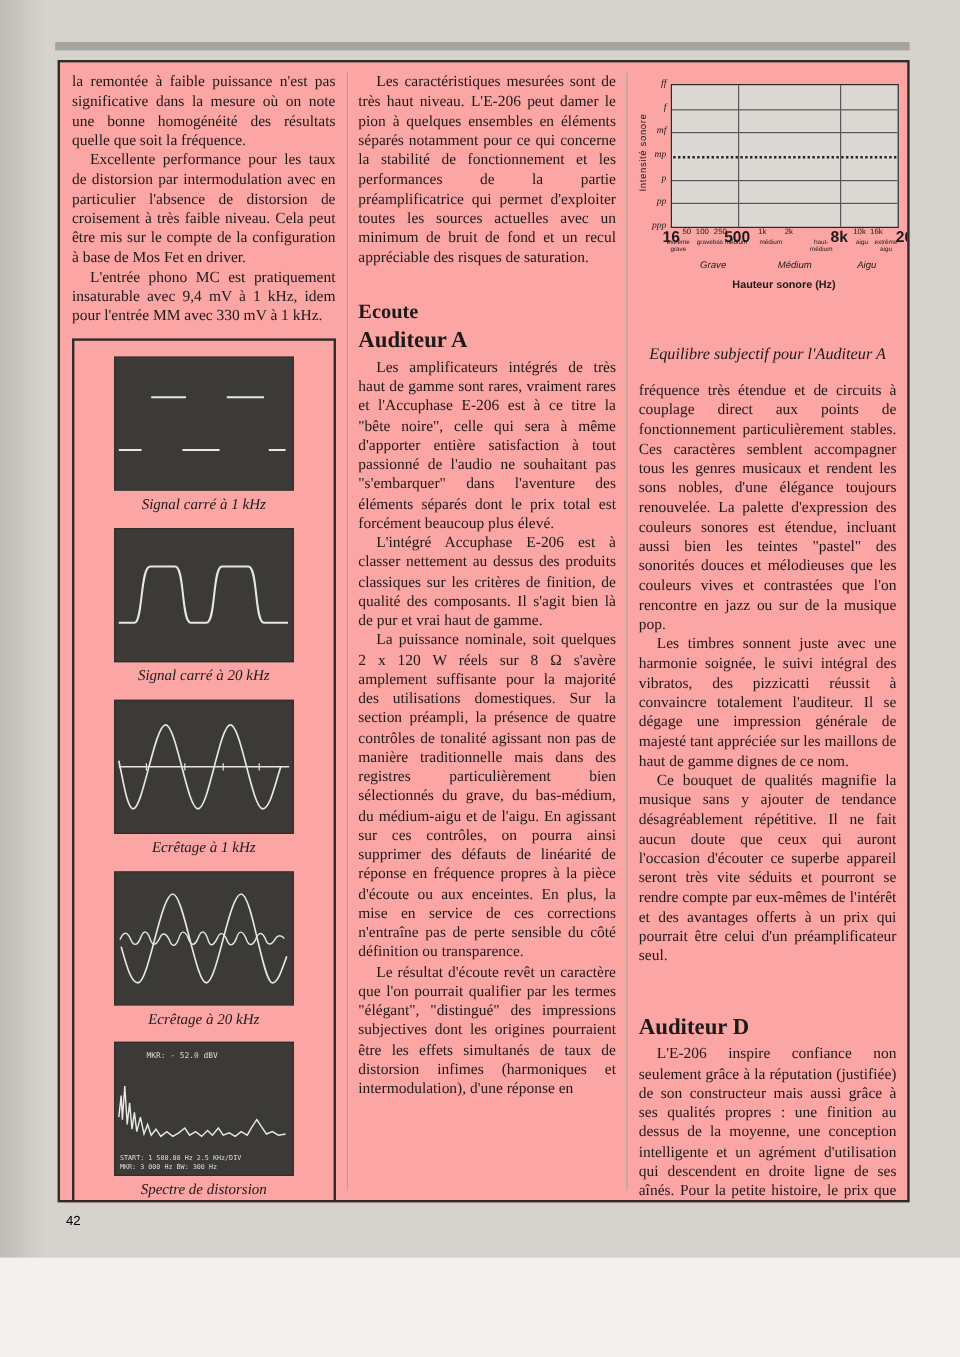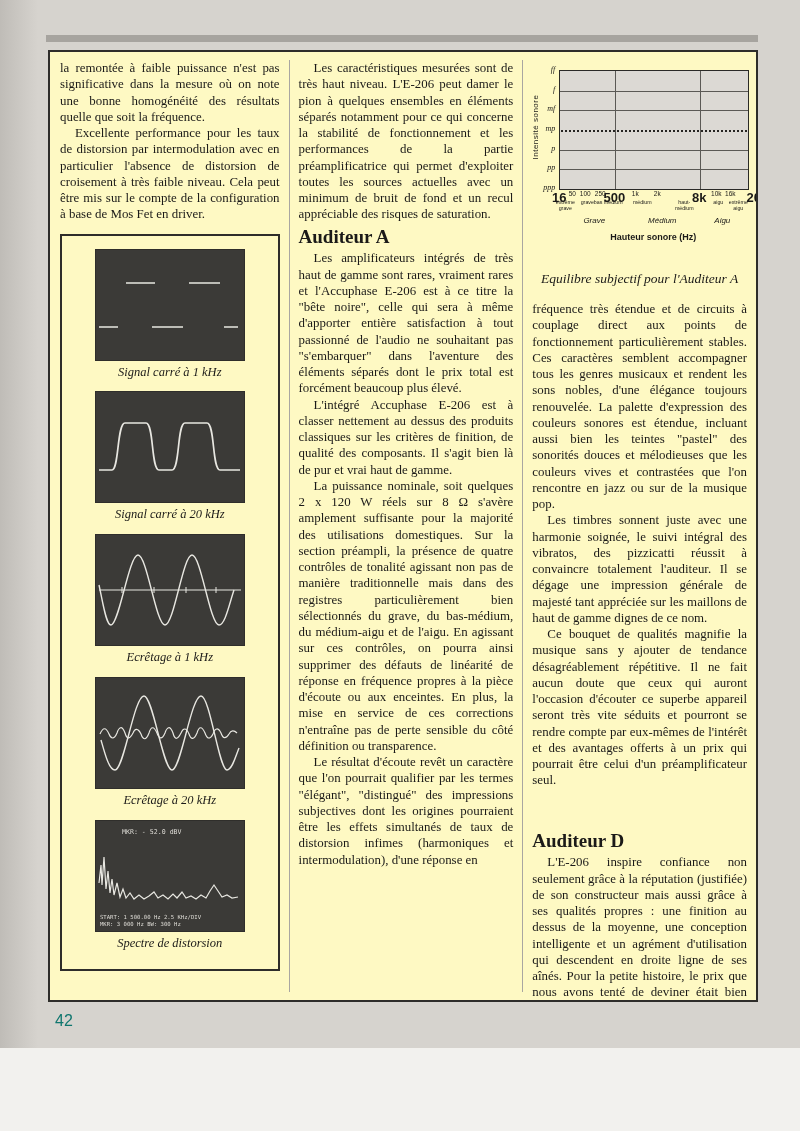--- a/index.html
+++ b/index.html
@@ -7,21 +7,21 @@
     width:800px;height:1131px;position:relative;overflow:hidden;
     background:linear-gradient(90deg,#c8c5c0 0,#d6d3ce 40px,#d6d3ce 760px,#cuc 100%);
     background-color:#d6d3ce;
     font-family:"Liberation Serif",serif;color:#1b1a18;
   }
   .scan-bottom{position:absolute;left:0;top:1048px;width:800px;height:83px;background:#f2f1ee;}
   .left-shade{position:absolute;left:0;top:0;width:38px;height:1048px;background:linear-gradient(90deg,#bfbcb7,#d6d3ce);}
   .top-band{position:absolute;left:46px;top:35px;width:712px;height:7px;background:#a7a49f;}
   .content{
     position:absolute;left:48px;top:50px;width:710px;height:952px;
-    border:2px solid #2e2d2a;background:#fef9c3;box-sizing:border-box;
+    border:2px solid #2e2d2a;background:#fca5a5;box-sizing:border-box;
     padding:8px 9px 8px 10px;display:flex;overflow:hidden;
   }
   .col{width:226px;font-size:12.9px;line-height:1.26;text-align:justify;}
   .col + .col{border-left:1px solid #aoa;border-left:1px solid #a9a6a1;padding-left:9px;margin-left:9px;width:221px;}
   p{margin:0;text-indent:15px;}
   p.noindent{text-indent:0;}
 
   
   .scope-frame{
     border:2px solid #2e2d2a;margin-top:11px;padding:14px 0 6px 0;
@@ -37,39 +37,40 @@
   .hgrid{position:absolute;left:0;right:0;border-top:1px solid #5b5955;}
   .vgrid{position:absolute;top:0;bottom:0;border-left:1px solid #5b5955;}
   .dataline{position:absolute;left:1px;right:1px;top:50%;border-top:2px dotted #262522;}
   .ylab{position:absolute;width:22px;text-align:right;font-style:italic;font-size:8px;line-height:8px;left:1px;}
   .yaxis-title{position:absolute;left:-28px;top:58px;transform:rotate(-90deg);font-size:8px;letter-spacing:.5px;font-family:"Liberation Sans",sans-serif;}
   .xtick{position:absolute;top:126px;transform:translateX(-50%);font-size:6.5px;font-family:"Liberation Sans",sans-serif;}
   .xtick.major{font-size:13px;font-weight:bold;}
   .band{position:absolute;top:136px;transform:translateX(-50%);font-size:5.3px;text-align:center;line-height:5.5px;width:30px;font-family:"Liberation Sans",sans-serif;}
   .group{position:absolute;top:152px;transform:translateX(-50%);font-size:8px;font-style:italic;font-family:"Liberation Sans",sans-serif;}
   .xaxis-title{position:absolute;top:168px;left:27px;width:188px;text-align:center;font-size:9px;font-weight:bold;font-family:"Liberation Sans",sans-serif;}
-  .fig-caption{font-style:italic;font-size:13.5px;text-align:center;margin:10px 0 14px 0;text-indent:0;}
+  .fig-caption{font-style:italic;font-size:13.5px;text-align:center;margin:26px 0 14px 0;text-indent:0;}
 
   h2.ecoute{font-size:17px;margin:26px 0 2px 0;font-weight:bold;text-indent:0;}
   h3.sub{font-size:19px;margin:2px 0 2px 0;font-weight:bold;text-indent:0;}
   h3.sub-d{margin-top:40px;}
-  .page-num{position:absolute;left:55px;top:1012px;font-size:16px;font-family:"Liberation Sans",sans-serif;color:#0f766e;}
+  .page-num{position:absolute;left:55px;top:1012px;font-size:11px;font-family:"Liberation Sans",sans-serif;color:#000000;}
 </style>
 </head>
 <body>
 
 <div class="left-shade"></div>
 <div class="scan-bottom"></div>
 <div class="top-band"></div>
 
 <div class="content">
 
   <div class="col">
     <p class="noindent">la remontée à faible puissance n'est pas significative dans la mesure où on note une bonne homogénéité des résultats quelle que soit la fréquence.</p>
     <p>Excellente performance pour les taux de distorsion par intermodulation avec en particulier l'absence de distorsion de croisement à très faible niveau. Cela peut être mis sur le compte de la configuration à base de Mos Fet en driver.</p>
+    <p>L'entrée phono MC est pratiquement insaturable avec 9,4 mV à 1 kHz, idem pour l'entrée MM avec 330 mV à 1 kHz.</p>
 
     <div class="scope-frame">
 
       <div class="photo">
         <svg width="148" height="110" viewBox="0 0 148 110">
           <g stroke="#e8e7e1" stroke-width="1.7" fill="none">
             <path d="M3,77 H22 M56,77 H87 M128,77 H142"></path>
             <path d="M30,33 H59 M93,33 H124"></path>
           </g>
         </svg>
@@ -112,20 +113,21 @@
           <text x="4" y="105" font-family="DejaVu Sans Mono, monospace" font-size="5.6" fill="#dedcd6">MKR: 3 000 Hz          BW: 300 Hz</text>
         </svg>
       </div>
       <div class="scope-caption">Spectre de distorsion</div>
 
     </div>
   </div>
 
   <div class="col">
     <p>Les caractéristiques mesurées sont de très haut niveau. L'E-206 peut damer le pion à quelques ensembles en éléments séparés notamment pour ce qui concerne la stabilité de fonctionnement et les performances de la partie préamplificatrice qui permet d'exploiter toutes les sources actuelles avec un minimum de bruit de fond et un recul appréciable des risques de saturation.</p>
+    <h2 class="ecoute">Ecoute</h2>
     <h3 class="sub">Auditeur A</h3>
     <p>Les amplificateurs intégrés de très haut de gamme sont rares, vraiment rares et l'Accuphase E-206 est à ce titre la "bête noire", celle qui sera à même d'apporter entière satisfaction à tout passionné de l'audio ne souhaitant pas "s'embarquer" dans l'aventure des éléments séparés dont le prix total est forcément beaucoup plus élevé.</p>
     <p>L'intégré Accuphase E-206 est à classer nettement au dessus des produits classiques sur les critères de finition, de qualité des composants. Il s'agit bien là de pur et vrai haut de gamme.</p>
     <p>La puissance nominale, soit quelques 2 x 120 W réels sur 8 Ω s'avère amplement suffisante pour la majorité des utilisations domestiques. Sur la section préampli, la présence de quatre contrôles de tonalité agissant non pas de manière traditionnelle mais dans des registres particulièrement bien sélectionnés du grave, du bas-médium, du médium-aigu et de l'aigu. En agissant sur ces contrôles, on pourra ainsi supprimer des défauts de linéarité de réponse en fréquence propres à la pièce d'écoute ou aux enceintes. En plus, la mise en service de ces corrections n'entraîne pas de perte sensible du côté définition ou transparence.</p>
     <p>Le résultat d'écoute revêt un caractère que l'on pourrait qualifier par les termes "élégant", "distingué" des impressions subjectives dont les origines pourraient être les effets simultanés de taux de distorsion infimes (harmoniques et intermodulation), d'une réponse en</p>
   </div>
 
   <div class="col">
 
     <div class="chart-wrap">

